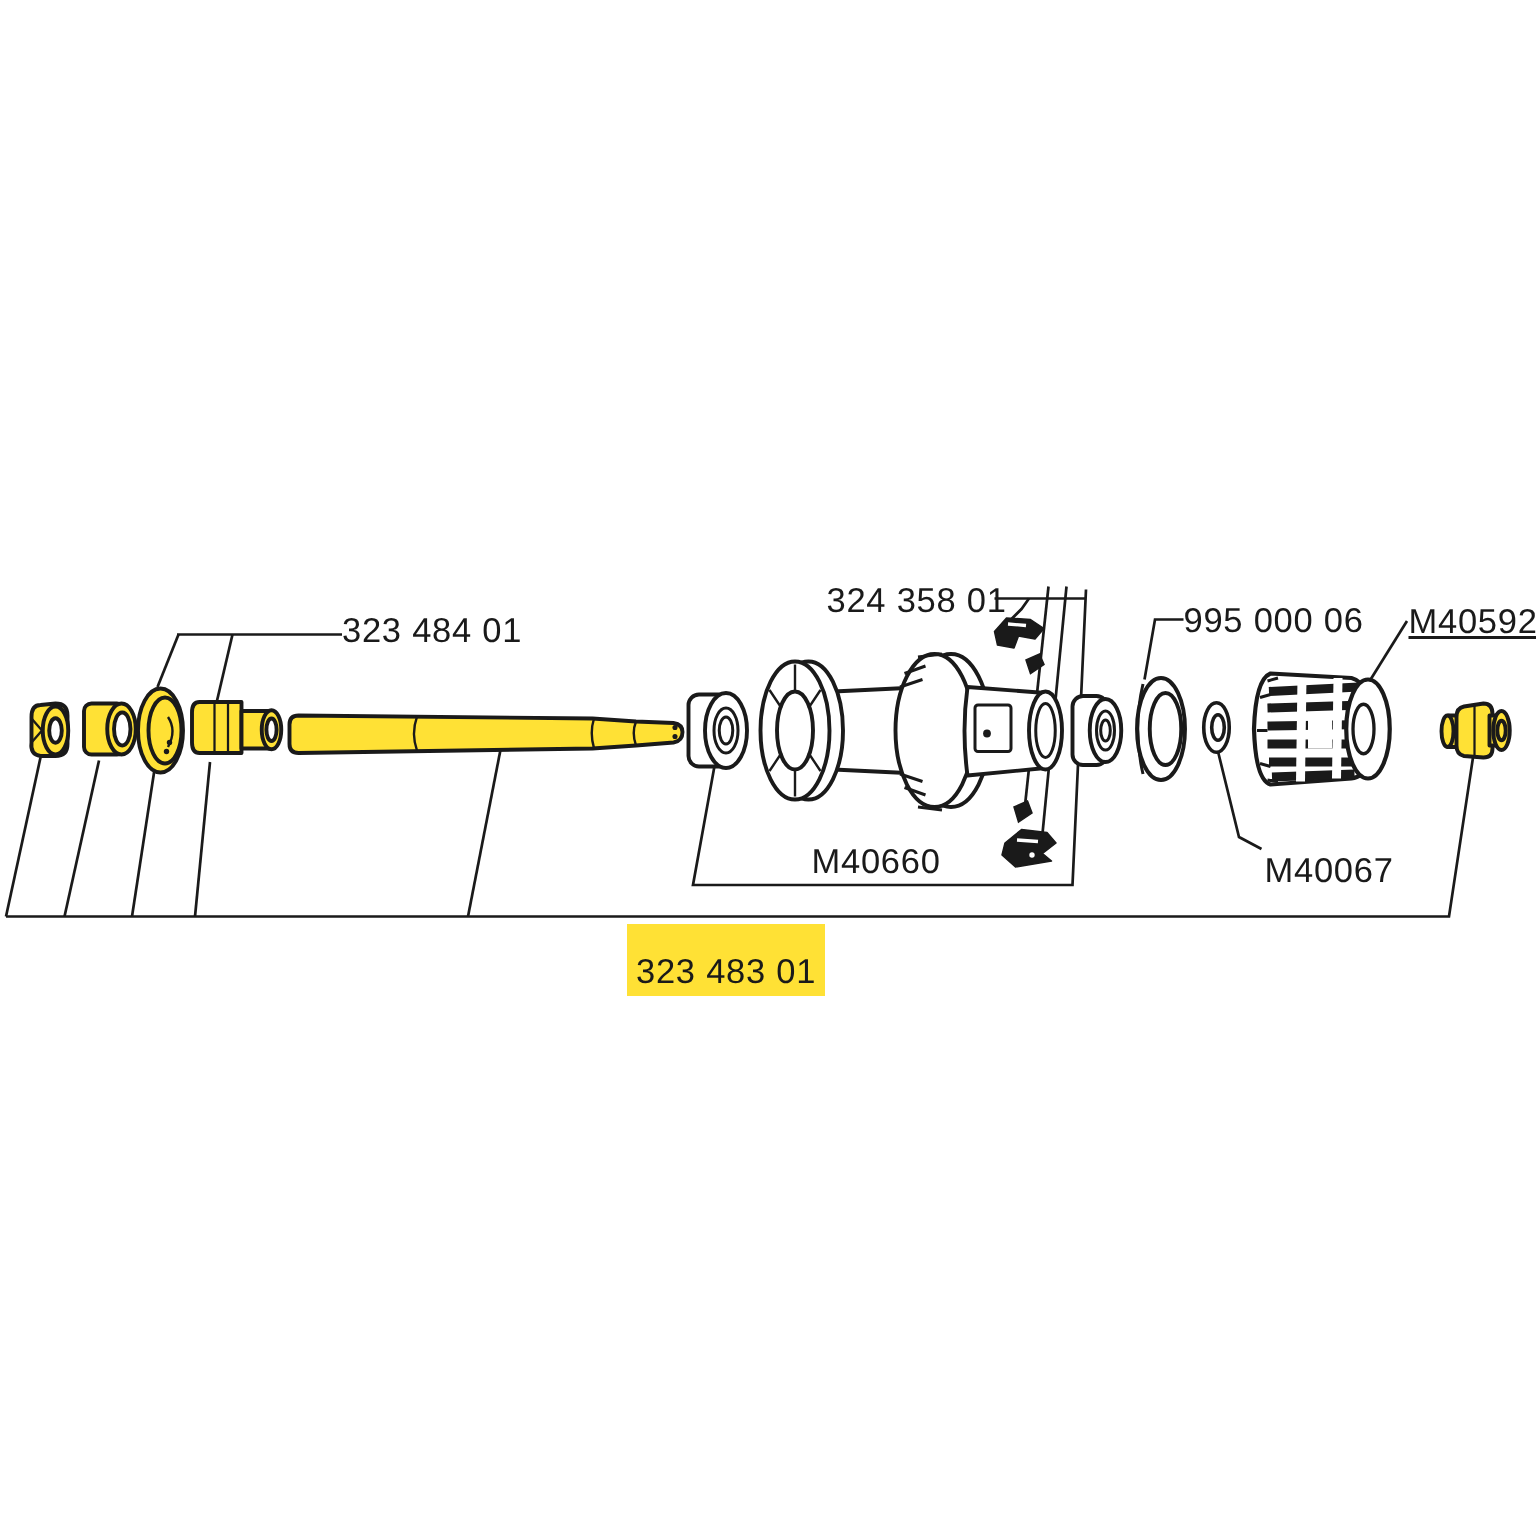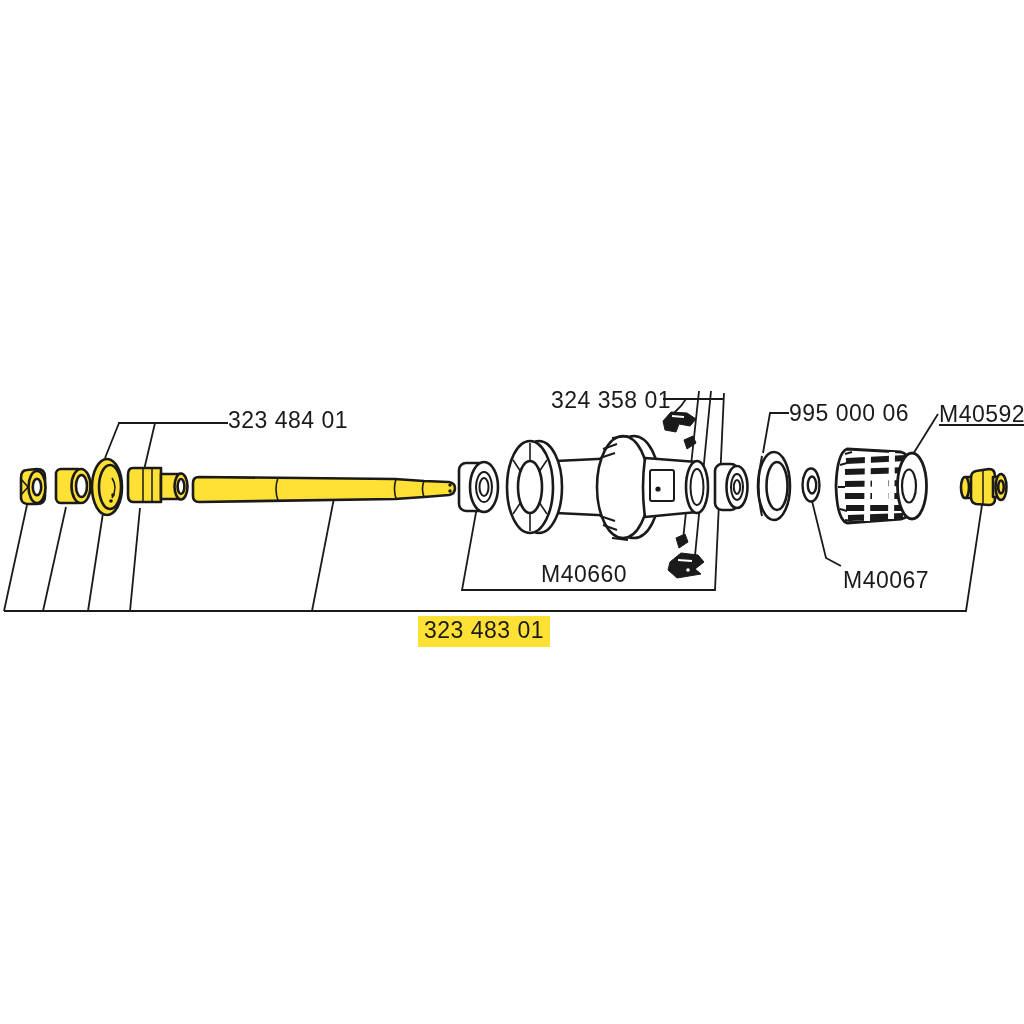--- a/index.html
+++ b/index.html
@@ -19,21 +19,21 @@
   .part-label {
     position: absolute;
     font-size: 23px;
     line-height: 1.2;
     color: var(--ink, #1a1a1a);
     white-space: nowrap;
     letter-spacing: 0.5px;
   }
   .part-label.highlight {
     background: var(--yellow, #ffe135);
-    padding: 1px 6px 2px 6px;
+    padding: 18px 6px 2px 6px;
   }
 </style>
 </head>
 <body>
 
 <div id="stage">
 
   <svg id="art" viewBox="0 0 1024 1024" xmlns="http://www.w3.org/2000/svg">
 
     <g stroke="var(--ink)" stroke-width="1.8" fill="none">

